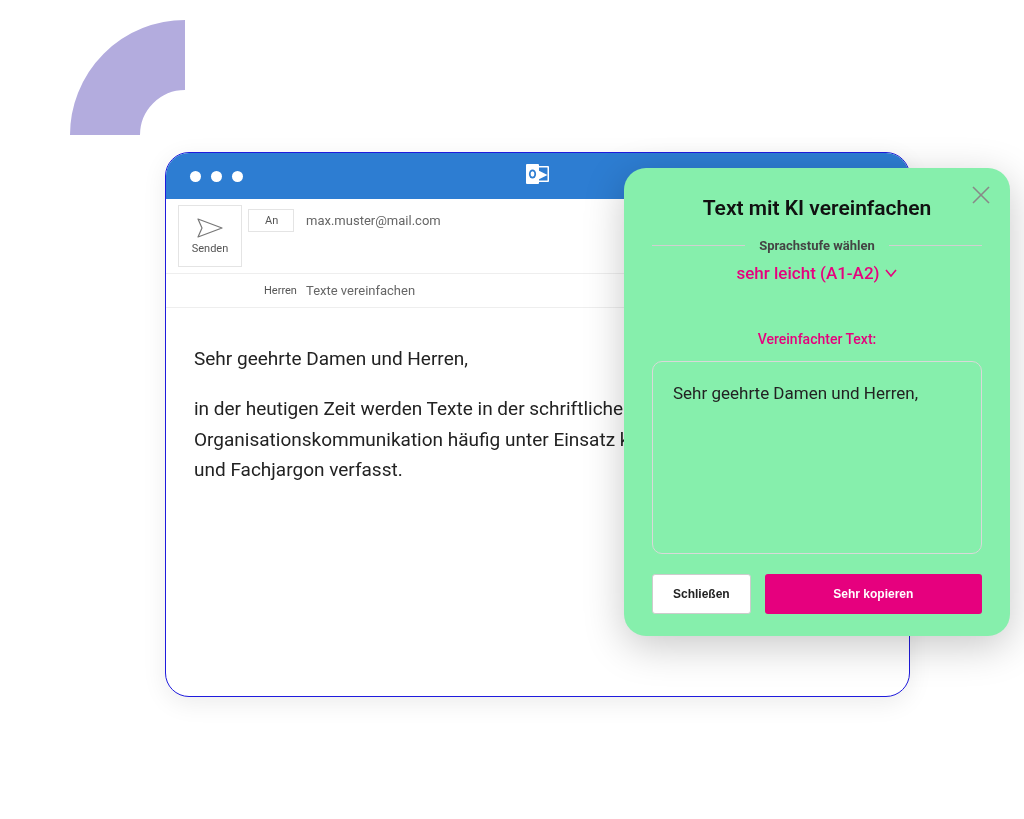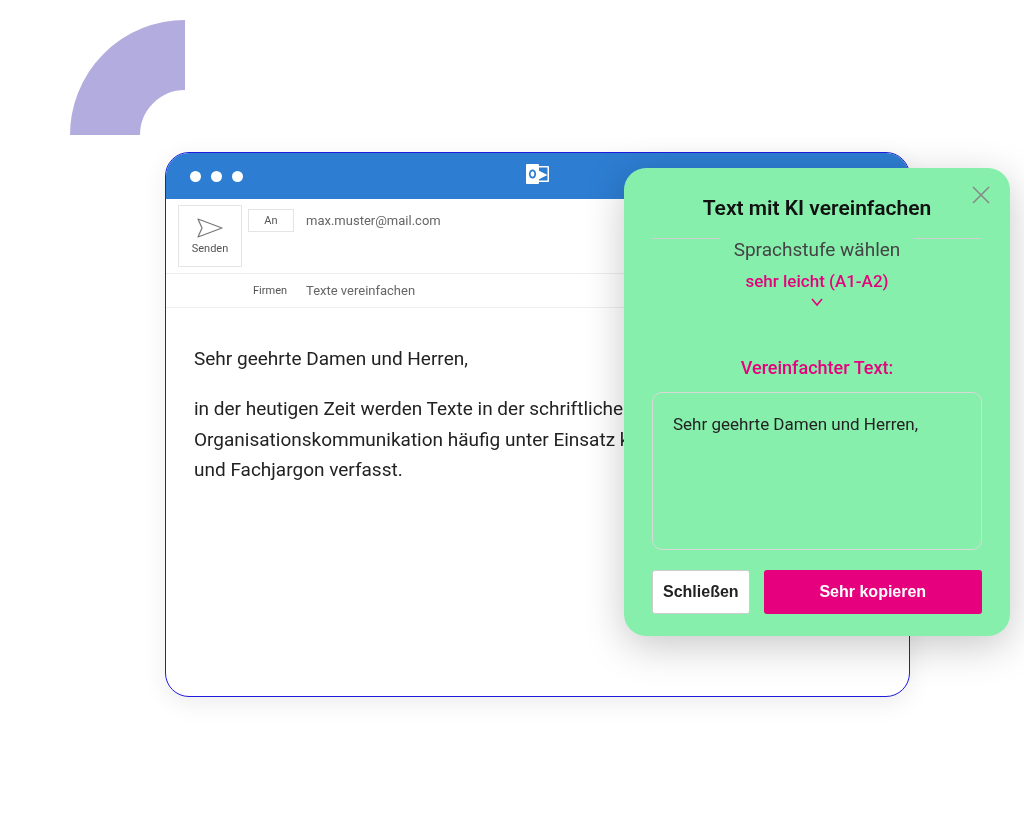--- a/index.html
+++ b/index.html
@@ -91,21 +91,21 @@
     border-bottom: 1px solid #eee;
     height: 31px;
   }
   .addr-row:last-child { border-bottom: none; }
   .addr-label {
     width: 46px;
     border: 1px solid #e4e4e4;
     font-size: 11px;
     color: #555;
     text-align: center;
-    padding: 4px 5px;
+    padding: 4px 16px;
     margin-right: 12px;
   }
   .addr-row.subject .addr-label {
     border: none;
     text-align: right;
     padding-right: 8px;
   }
   .addr-value {
     font-size: 13px;
     color: #666;
@@ -148,70 +148,70 @@
   .panel-title {
     text-align: center;
     font-size: 21px;
     font-weight: 600;
     color: #111;
     margin-top: 4px;
     margin-bottom: 18px;
   }
   .level-row {
     display: flex;
-    align-items: flex-start;
-    font-size: 19px;
+    align-items: center;
+    font-size: 13px;
     color: #444;
     margin-bottom: 10px;
+    font-weight: bold;
   }
   .level-row .line {
     flex: 1;
     height: 1px;
     background: #d0d0d0;
   }
   .level-row .label { padding: 0 14px; }
   .level-select {
     text-align: center;
     color: #e6007e;
     font-size: 17px;
     font-weight: 500;
     cursor: pointer;
     margin-bottom: 48px;
     display: flex;
     align-items: center;
     justify-content: center;
     gap: 4px;
-    flex-direction: column;
   }
   .simplified-label {
     text-align: center;
     color: #e6007e;
-    font-size: 18px;
+    font-size: 14px;
     font-weight: 500;
     margin-bottom: 14px;
   }
   .simplified-box {
     border: 1px solid #d9d9d9;
     border-radius: 10px;
     padding: 18px 20px;
     font-size: 17px;
     line-height: 1.55;
     color: #222;
     flex: 1;
     margin-bottom: 20px;
   }
   .simplified-box p { margin-bottom: 16px; }
   .panel-actions {
     display: flex;
     justify-content: space-between;
     gap: 14px;
   }
   .btn {
-    font-size: 16px;
-    padding: 12px 10px;
+    font-size: 12px;
+    padding: 12px 20px;
     border-radius: 3px;
     cursor: pointer;
     border: 1px solid transparent;
   }
   .btn-secondary {
     background: #fff;
     border-color: #ccc;
     color: #222;
     font-weight: 600;
   }
@@ -257,21 +257,21 @@
     <div class="addr-rows">
       <div class="addr-row">
         <div class="addr-label">An</div>
         <div class="addr-value">max.muster@mail.com</div>
       </div>
     </div>
   </div>
 
   <div class="addr-row subject" style="padding:0 14px 0 12px;height:34px;border-bottom:1px solid #eee;display:flex;align-items:center;">
     <div style="width:70px"></div>
-    <div class="addr-label" style="width:46px;border:none;text-align:left;font-size:11px;color:#555;margin-right:12px;">Firmen</div>
+    <div class="addr-label" style="width:46px;border:none;text-align:left;font-size:11px;color:#555;margin-right:12px;">Herren</div>
     <div class="addr-value">Texte vereinfachen</div>
   </div>
 
   <div class="email-body">
     <p>Sehr geehrte Damen und Herren,</p>
     <p>in der heutigen Zeit werden Texte in der schriftlichen Organisationskommunikation häufig unter Einsatz komplizierter Formulierungen und Fachjargon verfasst.</p>
   </div>
 </div>
 
 <div class="side-panel">

